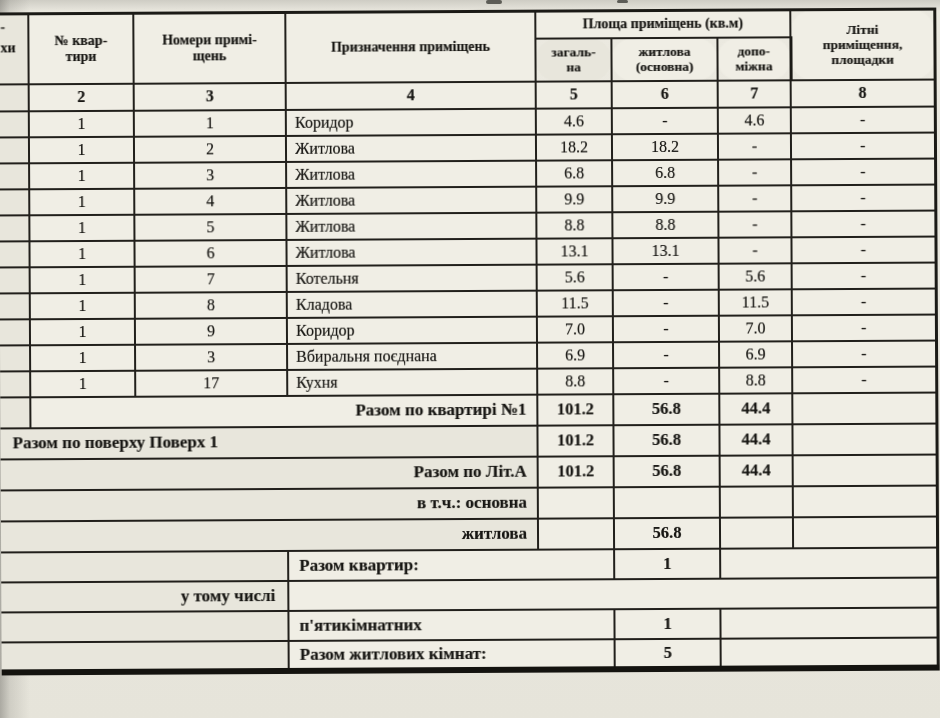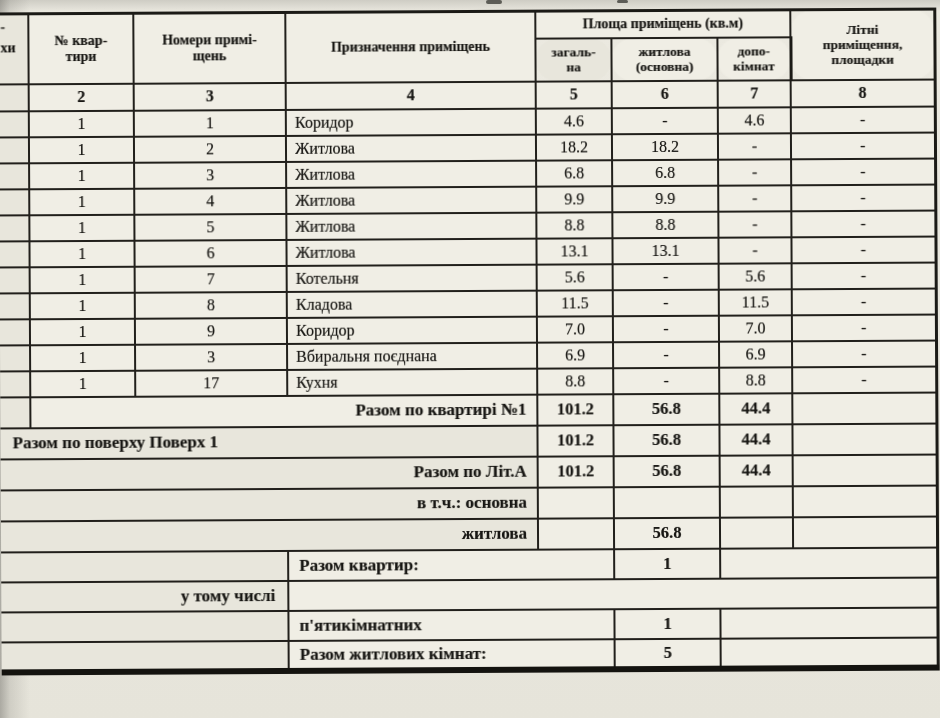--- a/index.html
+++ b/index.html
@@ -87,21 +87,21 @@
       <th class="head head-sm" rowspan="2">Літні
 приміщення,
 площадки</th>
     </tr>
     <tr class="h-sub">
       <th class="head head-sm">загаль-
 на</th>
       <th class="head head-sm">житлова
 (основна)</th>
       <th class="head head-sm">допо-
-кімнат</th>
+міжна</th>
     </tr>
 
     <tr class="h-nums">
       <td class="colnum"></td>
       <td class="colnum">2</td>
       <td class="colnum">3</td>
       <td class="colnum">4</td>
       <td class="colnum">5</td>
       <td class="colnum">6</td>
       <td class="colnum">7</td>

